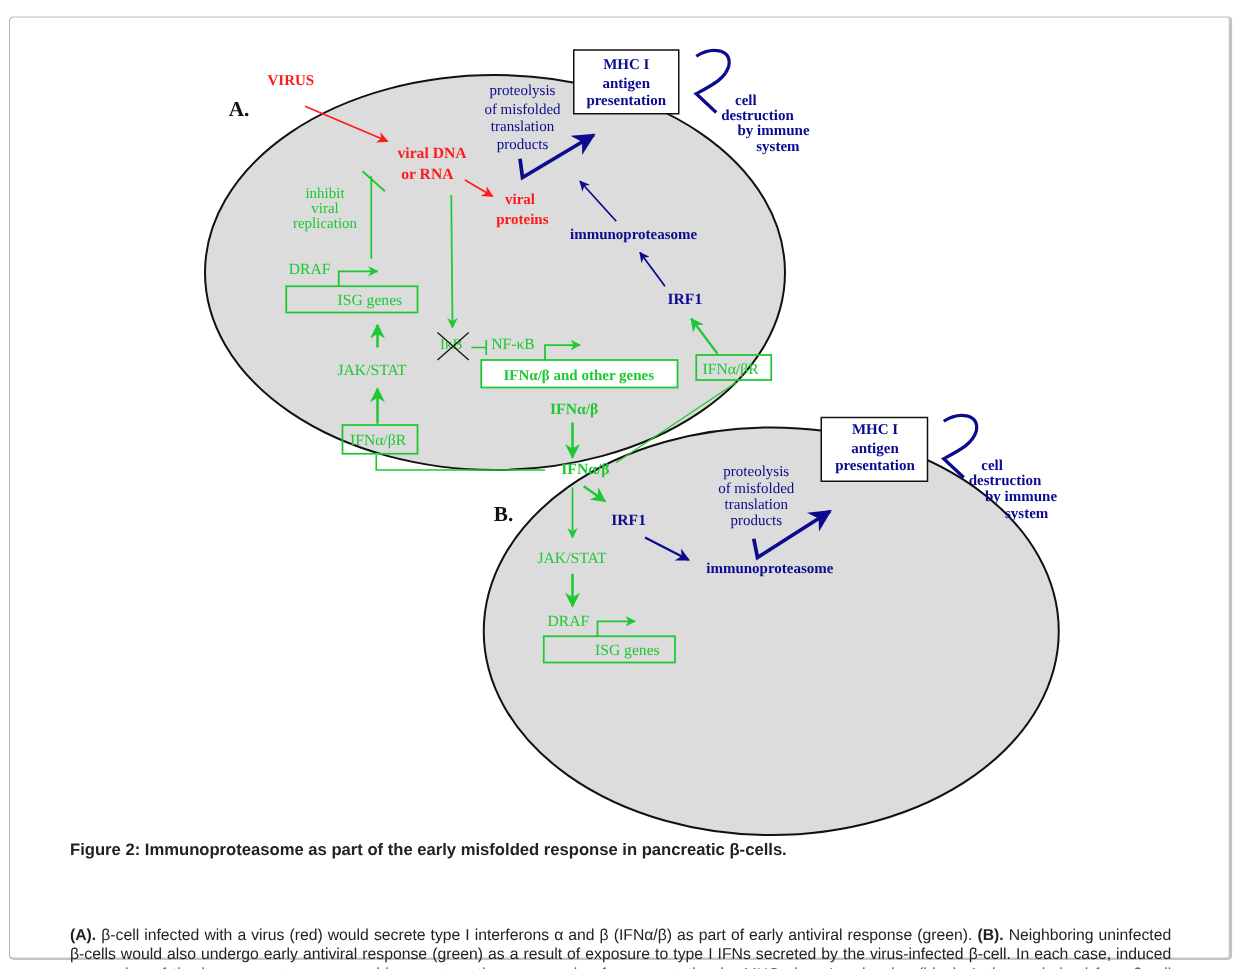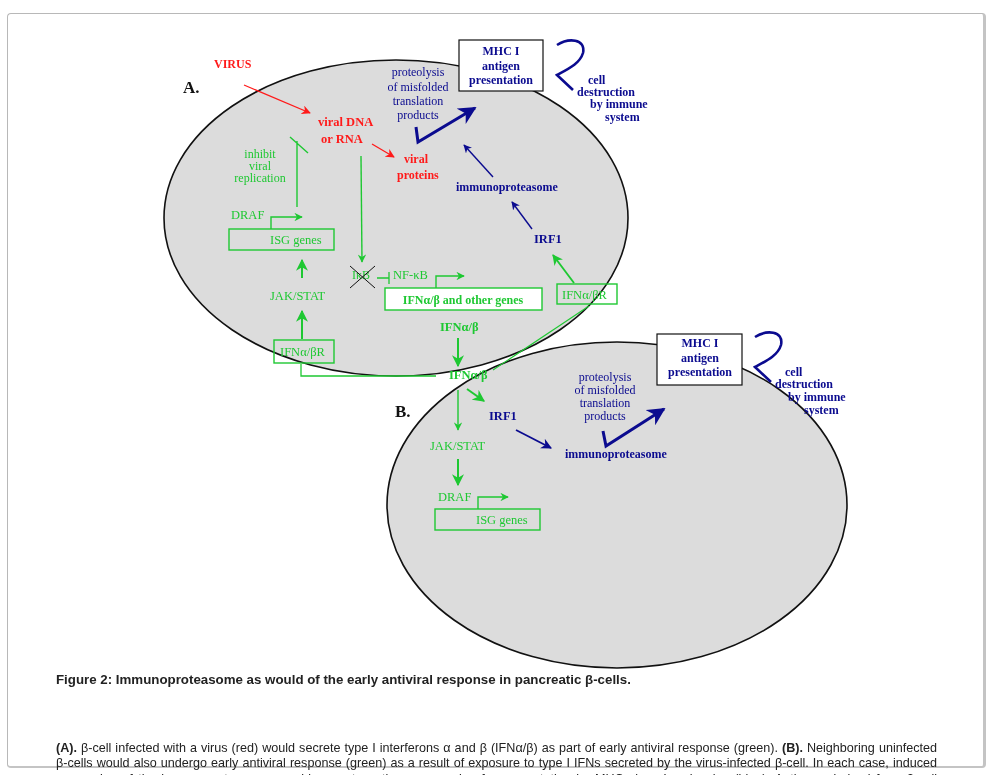--- a/index.html
+++ b/index.html
@@ -140,16 +140,16 @@
   </g>
   <path d="M755,337 C766,330 784,330 781,345 C778,355 768,360 755,367 L771,382" fill="none" stroke="#0b0b8f" stroke-width="2.6"></path>
   <g font-size="12" font-weight="bold" fill="#0b0b8f" class="serif">
     <text x="785" y="376">cell</text>
     <text x="775" y="388">destruction</text>
     <text x="788" y="401">by immune</text>
     <text x="804" y="414">system</text>
   </g>
 </svg>
 
-<div class="caption-title">Figure 2: Immunoproteasome as would of the early antiviral response in pancreatic β-cells.</div>
+<div class="caption-title">Figure 2: Immunoproteasome as part of the early misfolded response in pancreatic β-cells.</div>
 <div class="caption-body">
   <b>(A).</b><span> β-cell infected with a virus (red) would secrete type I interferons α and β (IFNα/β) as part of early antiviral response (green). </span><b>(B).</b><span> Neighboring uninfected β-cells would also undergo early antiviral response (green) as a result of exposure to type I IFNs secreted by the virus-infected β-cell. In each case, induced expression of the immunoproteasome would promote antigen processing for presentation by MHC class I molecules (blue). Antigens derived from β-cell proteins could stimulate the onset of autoimmunity. See text for details.</span>
 </div>
 
 </body></html>

